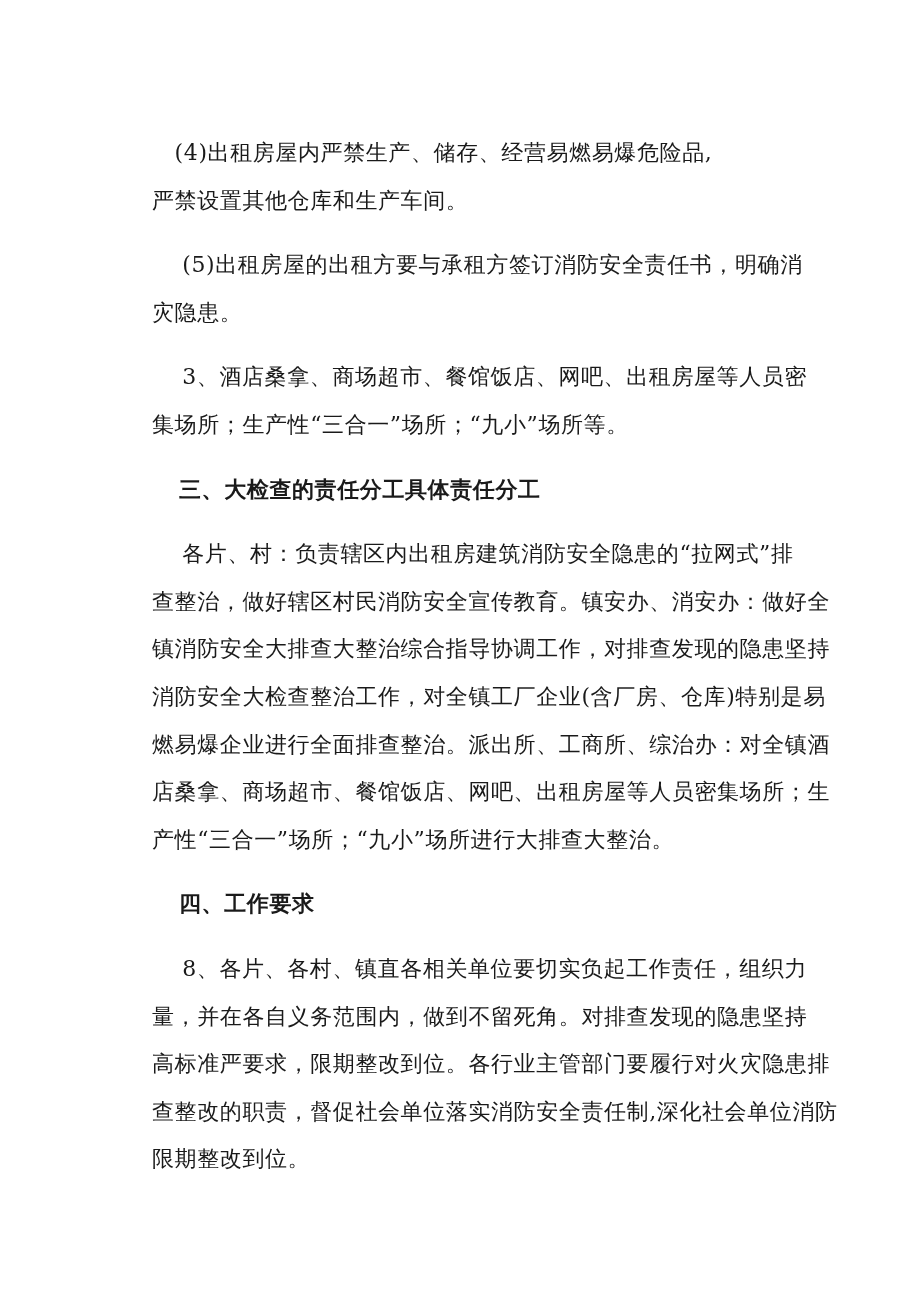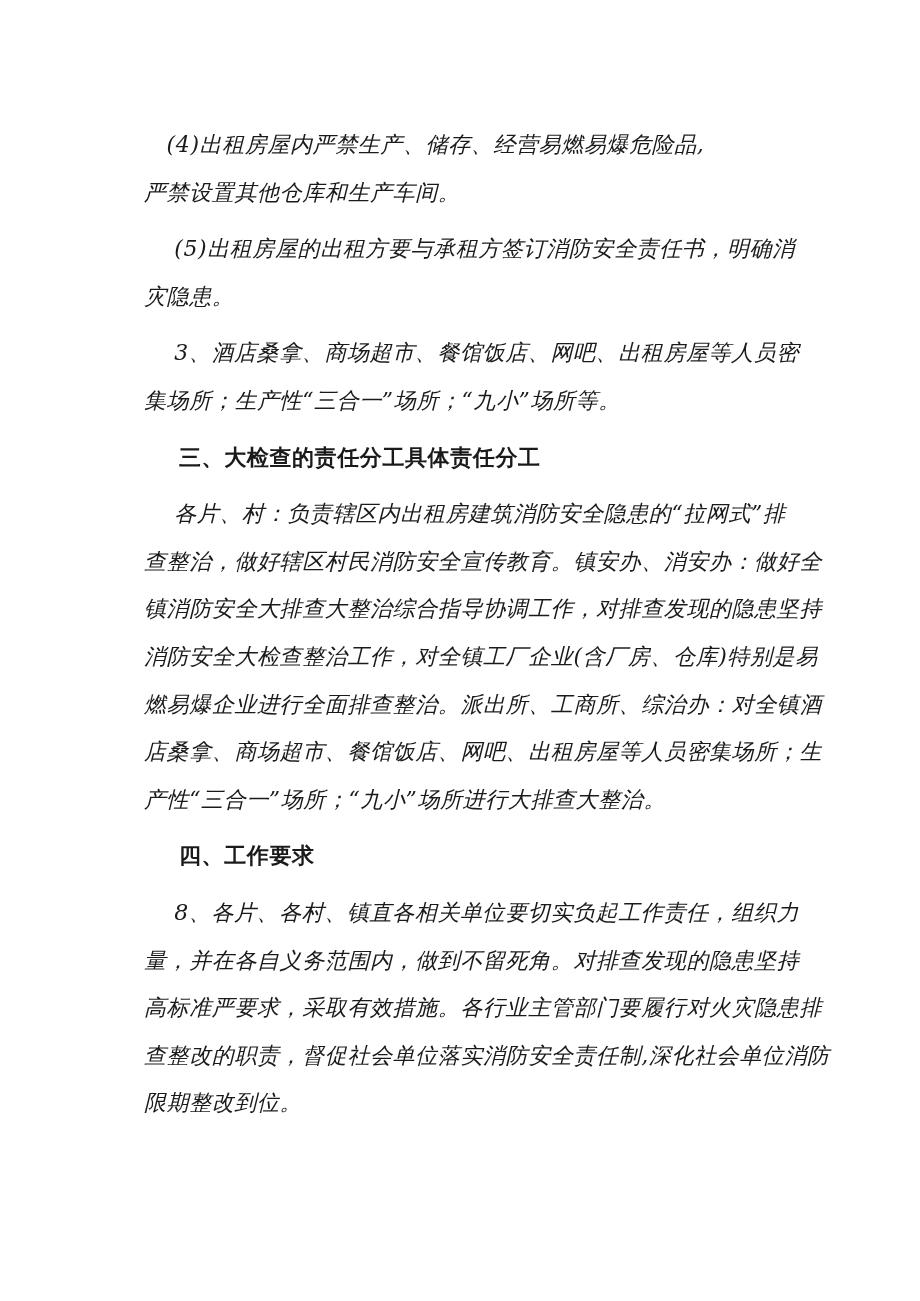--- a/index.html
+++ b/index.html
@@ -3,21 +3,21 @@
   <meta charset="utf-8">
   <style>
     html, body { margin: 0; padding: 0; background: #ffffff; }
     body { width: 920px; height: 1301px; position: relative; overflow: hidden; }
     .page {
       position: absolute; left: 135px; top: 112px; width: 668px;
       font-family: "DejaVu Serif", "Liberation Serif", serif;
       color: #1a1a1a; font-size: 22px; line-height: 47.6px;
       letter-spacing: 0.6px;
     }
-    .para { margin: 9px; text-align: justify; text-justify: inter-character; font-style: italic; }
+    .para { margin: 17px; text-align: justify; text-justify: inter-character; }
     .heading { font-family: "DejaVu Sans", "Liberation Sans", sans-serif; font-weight: bold; text-indent: 44px; margin: 0; }
     .line { display: block; white-space: nowrap; }
   </style>
 </head>
 <body>
 
 <div class="page">
   <p class="para">
     <span class="line">　(4)出租房屋内严禁生产、储存、经营易燃易爆危险品,</span>
     <span class="line">严禁设置其他仓库和生产车间。</span>
@@ -37,17 +37,17 @@
     <span class="line">镇消防安全大排查大整治综合指导协调工作，对排查发现的隐患坚持</span>
     <span class="line">消防安全大检查整治工作，对全镇工厂企业(含厂房、仓库)特别是易</span>
     <span class="line">燃易爆企业进行全面排查整治。派出所、工商所、综治办：对全镇酒</span>
     <span class="line">店桑拿、商场超市、餐馆饭店、网吧、出租房屋等人员密集场所；生</span>
     <span class="line">产性“三合一”场所；“九小”场所进行大排查大整治。</span>
   </p>
   <h2 class="heading" style="font-size:22px;line-height:47.6px;">四、工作要求</h2>
   <p class="para">
     <span class="line">　 8、各片、各村、镇直各相关单位要切实负起工作责任，组织力</span>
     <span class="line">量，并在各自义务范围内，做到不留死角。对排查发现的隐患坚持</span>
-    <span class="line">高标准严要求，采取有效措施。各行业主管部门要履行对火灾隐患排</span>
+    <span class="line">高标准严要求，限期整改到位。各行业主管部门要履行对火灾隐患排</span>
     <span class="line">查整改的职责，督促社会单位落实消防安全责任制,深化社会单位消防</span>
     <span class="line">限期整改到位。</span>
   </p>
 </div>
 
 </body></html>

